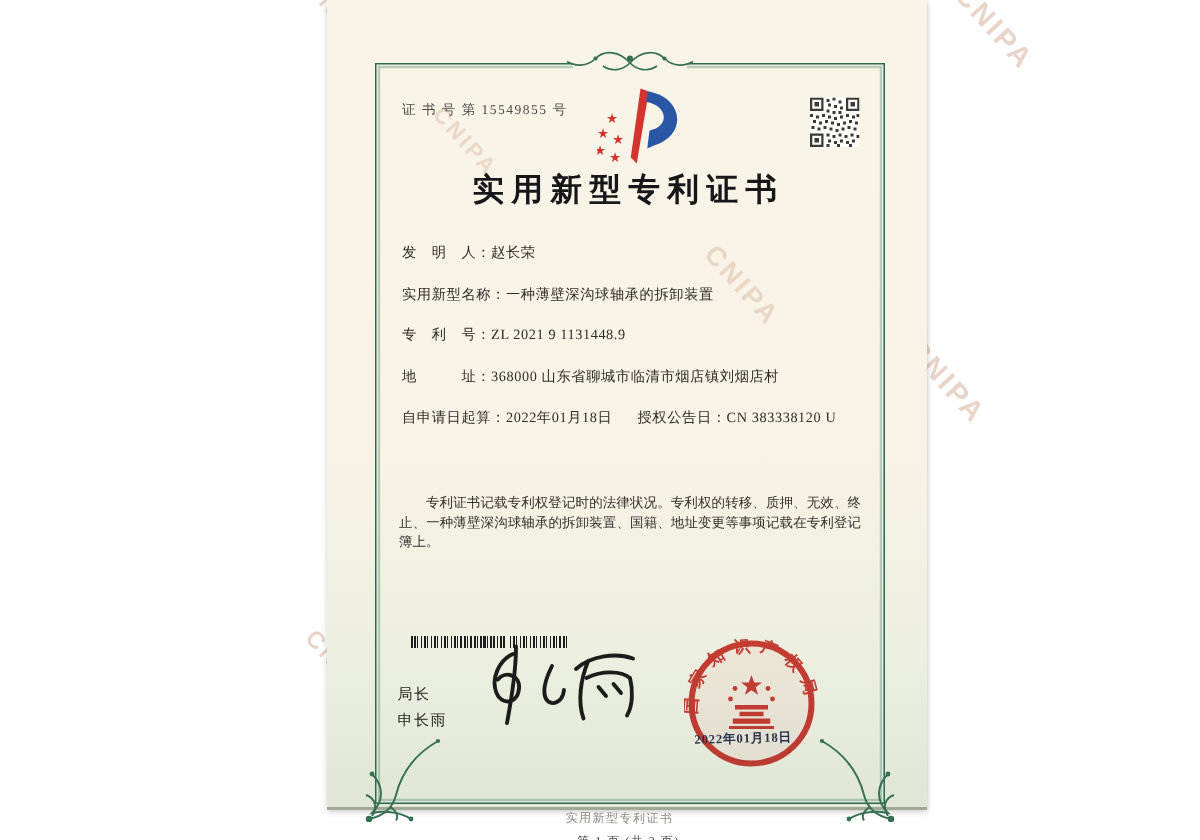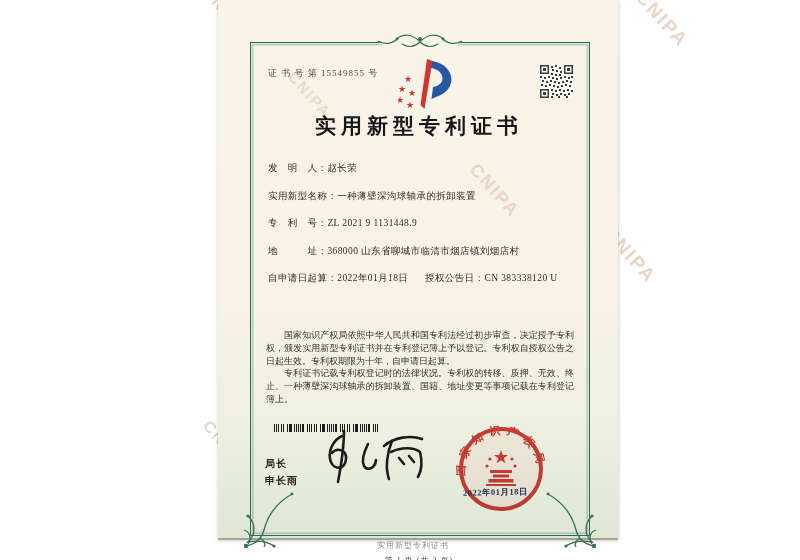--- a/index.html
+++ b/index.html
@@ -46,21 +46,21 @@
   
   .body-text{position:absolute;left:48px;top:329px;width:308px;font-size:9px;line-height:12.8px;
              color:#33312c;text-align:justify;}
   .body-text p{margin:0;text-indent:2em;}
 
   
   .barcode{position:absolute;left:56px;top:424px;width:104px;height:8px;
            background:repeating-linear-gradient(90deg,#1d1d1d 0 1px,transparent 1px 2.1px,
              #1d1d1d 2.1px 3.5px,transparent 3.5px 4.3px,#1d1d1d 4.3px 4.9px,transparent 4.9px 6.6px);}
   .signer{position:absolute;left:47px;top:456px;font-size:10px;color:#24231f;line-height:16.5px;
-          letter-spacing:1px;font-weight:700;}
+          letter-spacing:1px;font-weight:400;}
   .signature{position:absolute;left:100px;top:428px;}
   .seal{position:absolute;left:238px;top:424px;width:90px;height:90px;opacity:.92;mix-blend-mode:multiply;}
   .seal-date{position:absolute;left:245px;top:487px;font-size:8.5px;color:#27324e;font-weight:600;
              letter-spacing:.5px;transform:rotate(-1.5deg);}
   .page-num{position:absolute;left:32px;top:515px;width:338px;text-align:center;
             font-size:8px;color:#4c4c45;letter-spacing:1px;margin-top:40px;}
   .footer-note{position:absolute;left:377px;top:540px;font-size:8px;color:#8b8b84;
                letter-spacing:1px;transform:rotate(.6deg);}
   svg{display:block;}
 </style>
@@ -220,21 +220,20 @@
       <div class="frow">
         <span>地　　　址：</span><span>368000 山东省聊城市临清市烟店镇刘烟店村</span>
       </div>
       <div class="frow">
         <span>自申请日起算：</span><span>2022年01月18日</span><span class="gap"></span>
         <span>授权公告日：</span><span>CN 383338120 U</span>
       </div>
     </div>
 
     <div class="body-text">
-      <p>国家知识产权局依照中华人民共和国专利法经过初步审查，决定授予专利权，颁发实用新型专利证书并在专利登记簿上予以登记。专利权自授权公告之日起生效。专利权期限为十年，自申请日起算。</p>
       <p>专利证书记载专利权登记时的法律状况。专利权的转移、质押、无效、终止、一种薄壁深沟球轴承的拆卸装置、国籍、地址变更等事项记载在专利登记簿上。</p>
     </div>
 
     <div class="barcode"></div>
 
     <div class="signer">
       <div>局长</div>
       <div>申长雨</div>
     </div>
 

